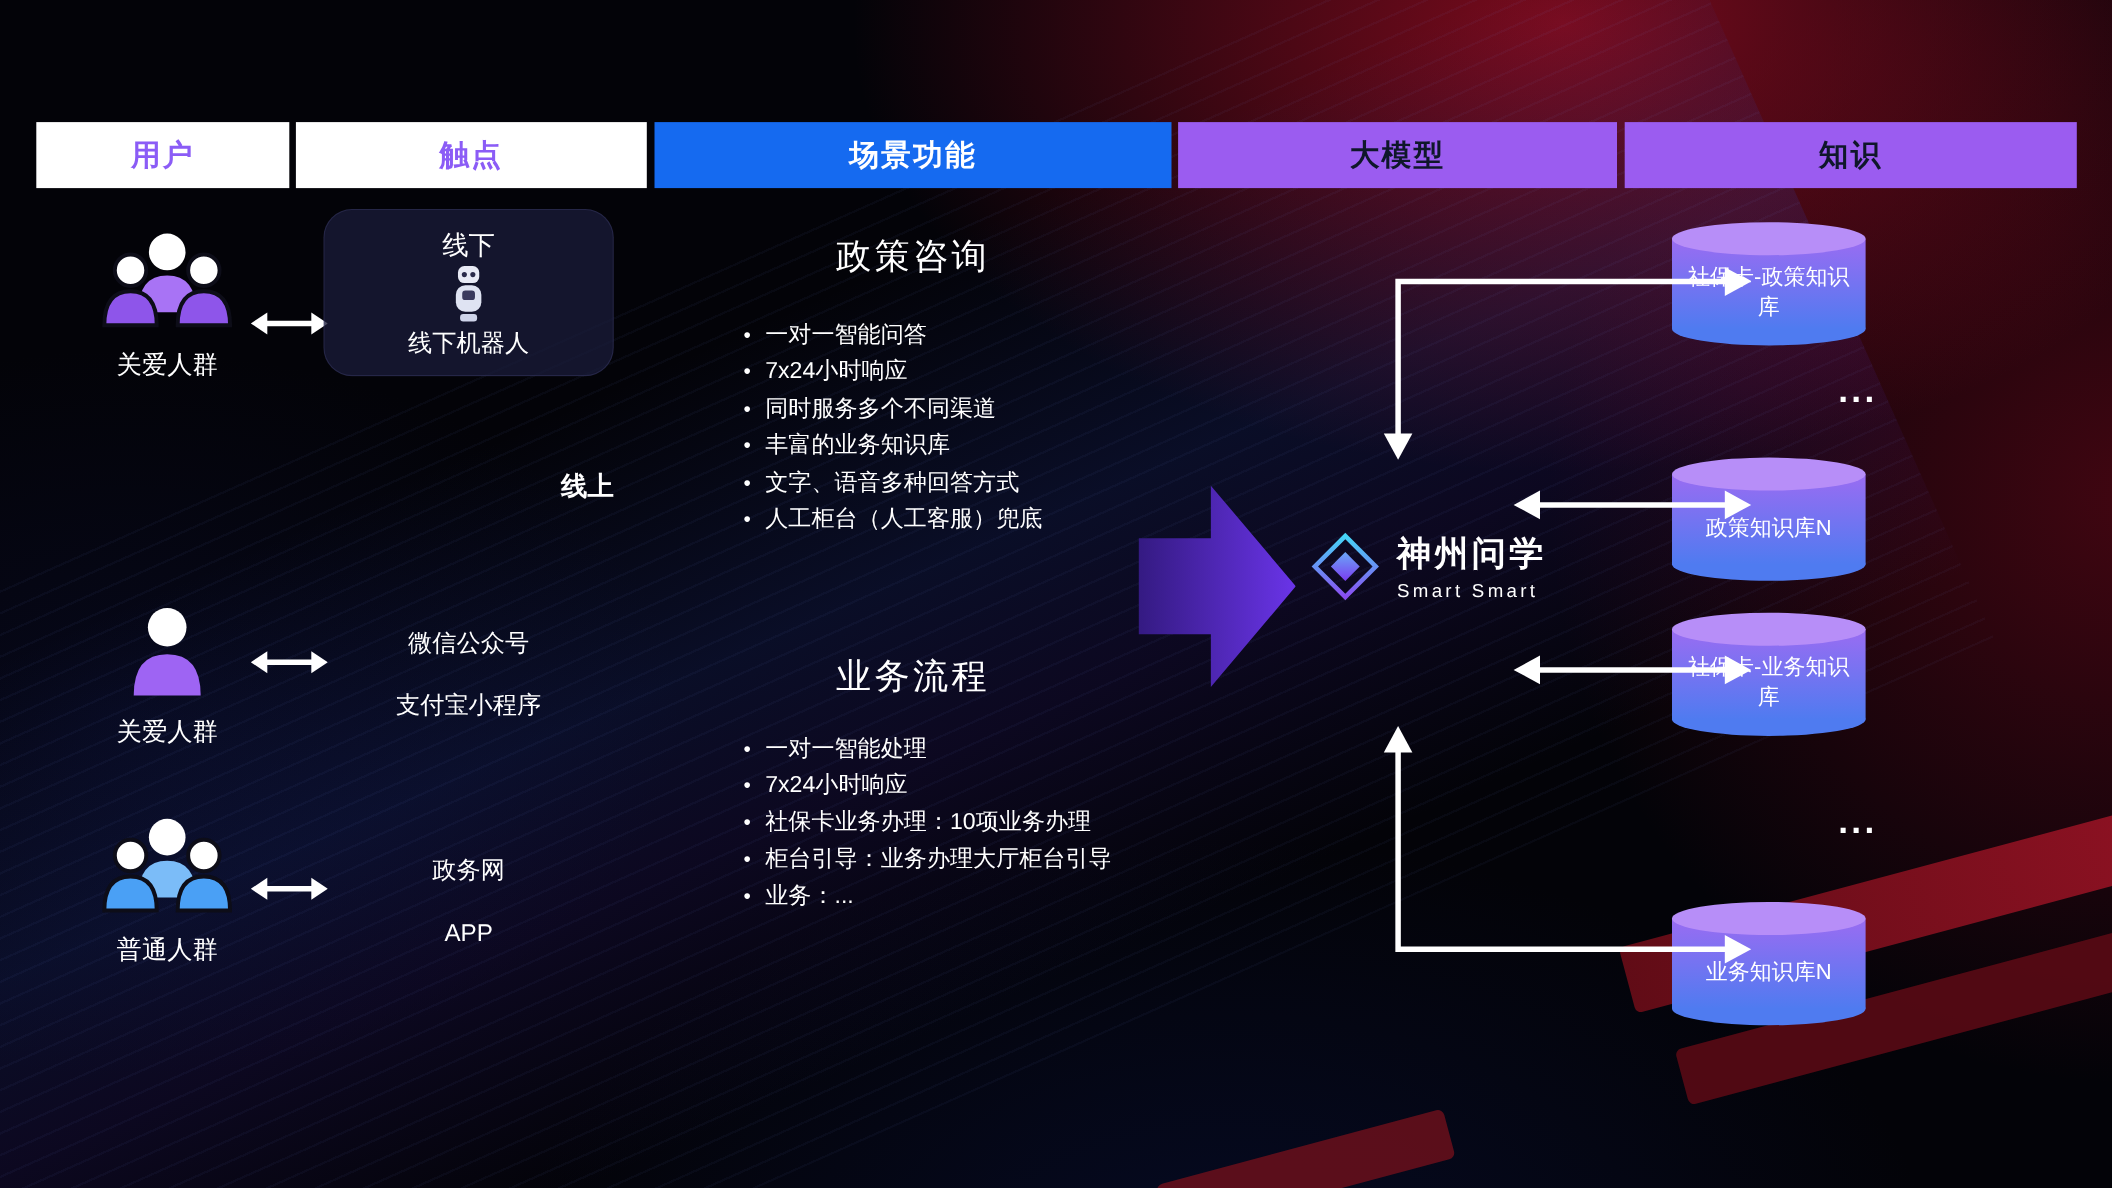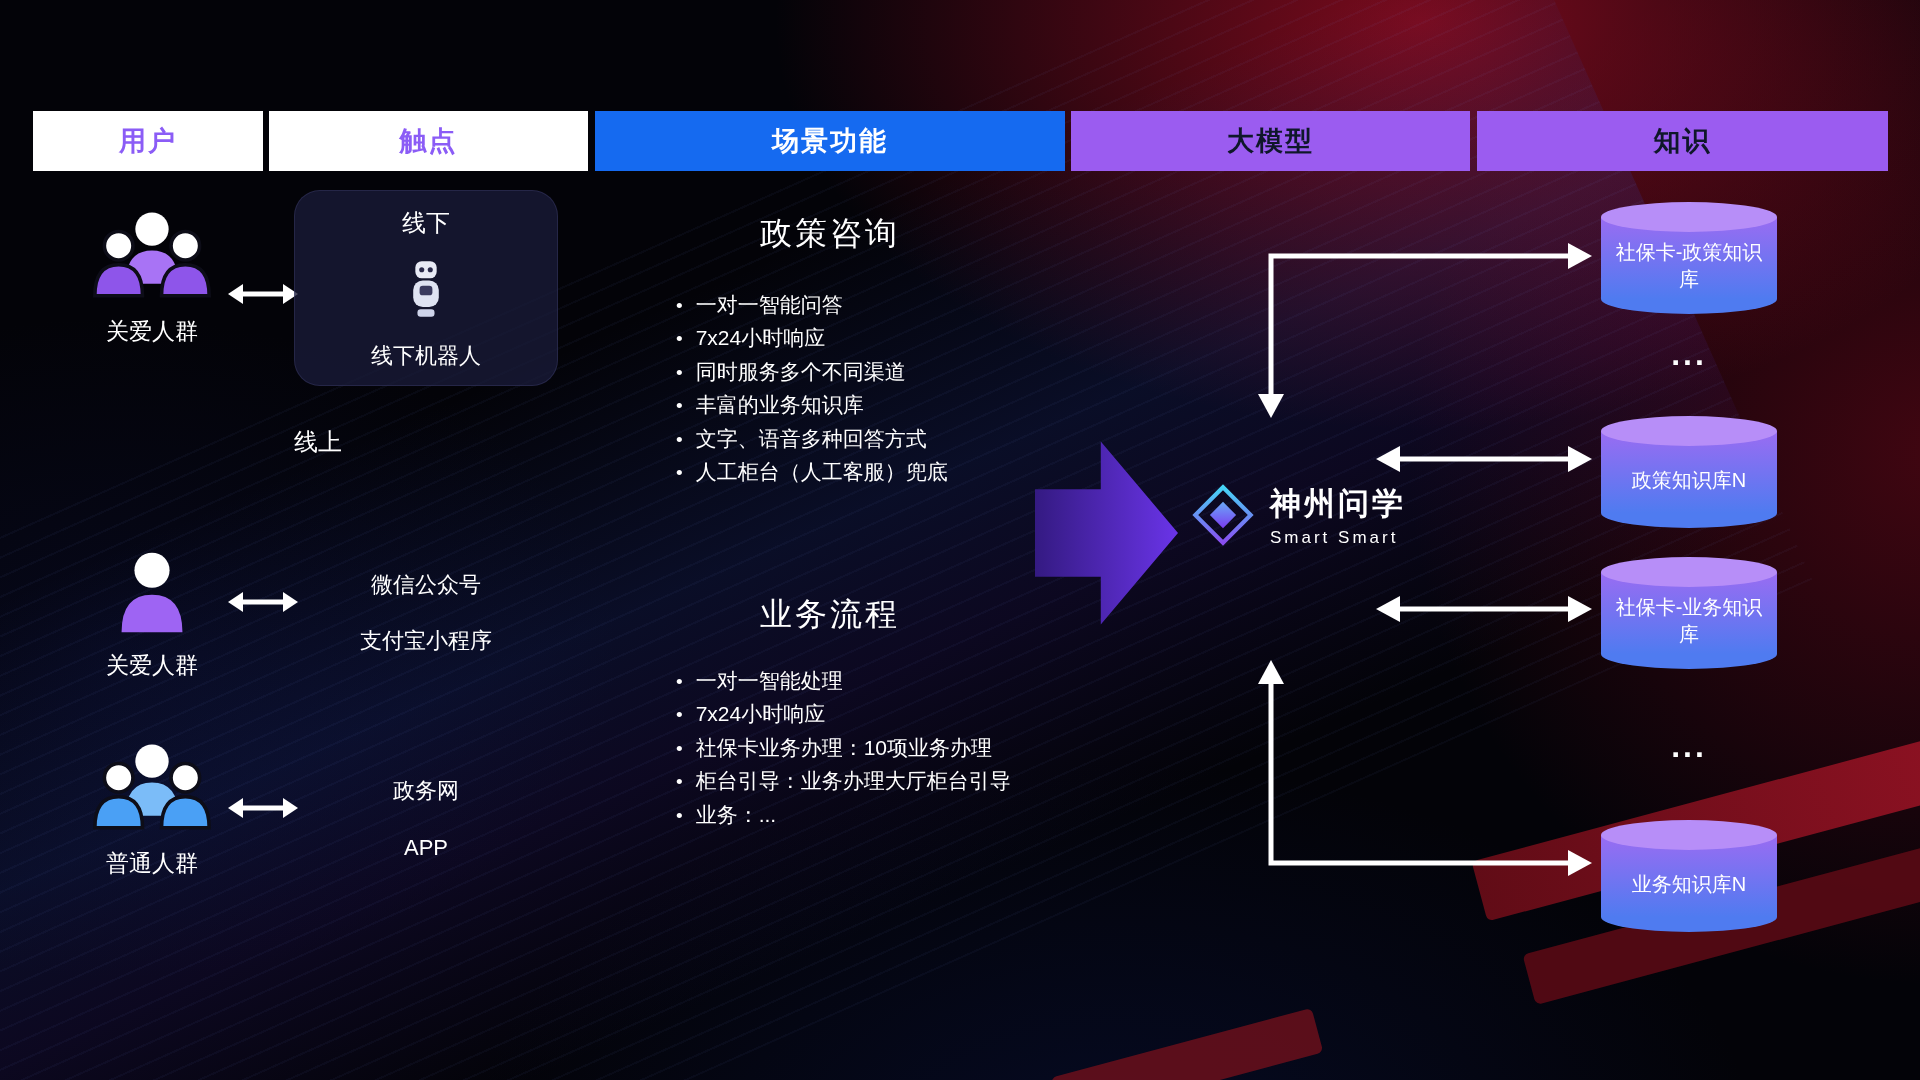--- a/index.html
+++ b/index.html
@@ -49,27 +49,27 @@
   #user2 { left:52px; top:548px; }
   #user3 { left:52px; top:742px; }
   .user .label { font-size:23px; }
 
   .harrow { position:absolute; width:70px; height:26px; }
   #ua1 { left:228px; top:281px; }
   #ua2 { left:228px; top:589px; }
   #ua3 { left:228px; top:795px; }
 
   
-  .offline-box { position:absolute; left:294px; top:190px; width:264px; height:196px;
+  .offline-box { position:absolute; left:294px; top:190px; width:264px; height:152px;
     border-radius:26px; background:rgba(26,27,56,.78); border:1px solid rgba(130,130,210,.16);
     display:flex; flex-direction:column; align-items:center; justify-content:space-between;
     padding:16px 0 14px; }
   .offline-box .tt { font-size:24px; }
   .offline-box .tsub { font-size:22px; }
-  .tp-online { position:absolute; left:294px; top:426px; width:264px; text-align:left; font-size:24px; }
+  .tp-online { position:absolute; left:294px; top:426px; width:264px; text-align:right; font-size:24px;font-weight:bold; }
   .tp { position:absolute; left:294px; width:264px; text-align:center; font-size:22px; }
   #tp-wechat { top:570px; }
   #tp-alipay { top:626px; }
   #tp-gov    { top:776px; }
   #tp-app    { top:835px; }
 
   
   .sc-title { position:absolute; left:630px; width:400px; text-align:center; font-size:32px; letter-spacing:3px; }
   #sc1-title { top:212px; }
   #sc2-title { top:593px; }
@@ -82,21 +82,21 @@
   .big-arrow { position:absolute; left:1035px; top:429px; width:143px; height:208px;
     background:linear-gradient(90deg,#341a82,var(--arrow-purple,#6a34e8));
     clip-path:polygon(0 29%,46% 29%,46% 6%,100% 50%,46% 94%,46% 71%,0 71%);
     filter:drop-shadow(0 0 20px rgba(110,60,240,.55)); }
 
   .logo { position:absolute; left:1190px; top:482px; display:flex; align-items:center; gap:14px; }
   .logo-name { font-size:31px; font-weight:bold; letter-spacing:3px; }
   .logo-sub  { font-size:17px; letter-spacing:3px; margin-top:3px; }
 
   
-  .db { position:absolute; left:1601px; width:176px; height:112px;padding-left:30px; }
+  .db { position:absolute; left:1520px; width:176px; height:112px;padding-left:30px; }
   .db .base { position:absolute; bottom:0; left:0; right:0; height:30px; border-radius:50%;
     background:var(--db-body-bottom,#4f7bf0); }
   .db .body { position:absolute; top:15px; bottom:15px; left:0; right:0;
     background:linear-gradient(180deg,var(--db-body-top,#9a6cf2),var(--db-body-bottom,#4f7bf0)); }
   .db .cap { position:absolute; top:0; left:0; right:0; height:30px; border-radius:50%;
     background:var(--db-top,#b78ef8); }
   .db .lbl { position:absolute; left:6px; right:6px; top:22px; bottom:6px;
     display:flex; align-items:center; justify-content:center; text-align:center;
     font-size:20px; line-height:27px; }
   #db1 { top:202px; }

